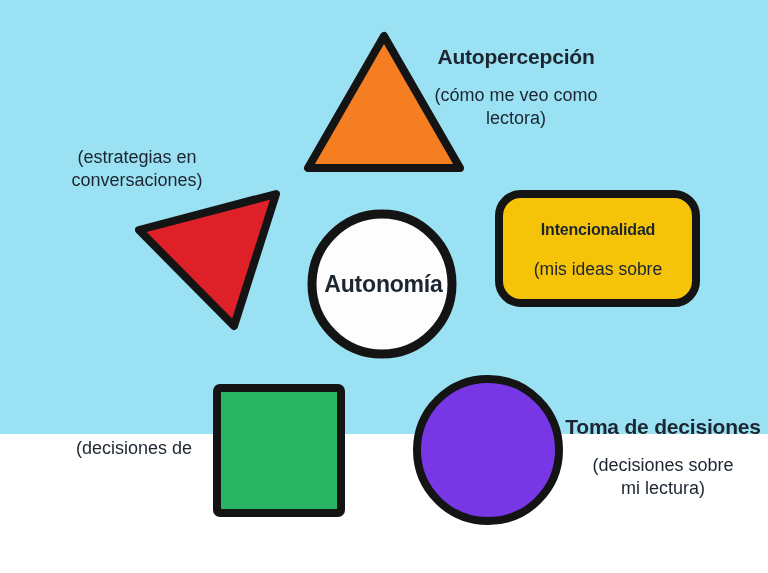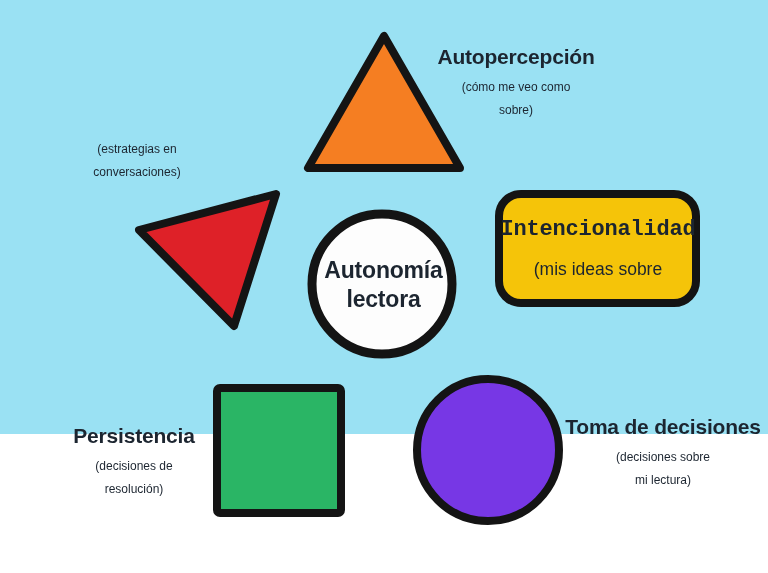--- a/index.html
+++ b/index.html
@@ -28,22 +28,22 @@
     text-align: center;
     color: #1c2530;
   }
   .label-title {
     font-size: 21px;
     font-weight: 700;
     letter-spacing: -0.2px;
     line-height: 26px;
   }
   .label-sub {
-    margin-top: 6px;
-    font-size: 12px;
+    margin-top: 14px;
+    font-size: 18px;
     line-height: 23px;
     font-weight: 400;
   }
   .shape-text {
     position: absolute;
     display: flex;
     flex-direction: column;
     align-items: center;
     justify-content: center;
     text-align: center;
@@ -59,22 +59,21 @@
     line-height: 29px;
     letter-spacing: -0.2px;
   }
   .yellow-box-text {
     left: 497px;
     top: 192px;
     width: 202px;
     height: 113px;
   }
   .yellow-box-text .label-title {
-    font-size: 22px;
-    font-family: Liberation Mono, monospace;
+    font-size: 16px;
   }
   .yellow-box-text .label-sub {
     margin-top: 15px;
     font-size: 17.5px;
     line-height: 22px;
   }
 </style>
 </head>
 <body>
 
@@ -92,48 +91,45 @@
 
     <rect x="217" y="388" width="124" height="125" rx="3" stroke="#141414" stroke-width="8" stroke-linejoin="round" fill="#2ab565"></rect>
 
     <circle cx="488" cy="450" r="71" stroke="#141414" stroke-width="8" fill="#7737e5"></circle>
   </svg>
 
   <div class="label-block" style="left:406px; top:44px; width:220px;">
     <div class="label-title">Autopercepción</div>
     <div class="label-sub">
       <div>(cómo me veo como</div>
-      <div>sobre)</div>
+      <div>lectora)</div>
     </div>
   </div>
 
   <div class="label-block" style="left:27px; top:132px; width:220px;">
     <div class="label-sub">
       <div>(estrategias en</div>
       <div>conversaciones)</div>
     </div>
   </div>
 
   <div class="shape-text yellow-box-text">
     <div class="label-title">Intencionalidad</div>
     <div class="label-sub">
       <div>(mis ideas sobre</div>
     </div>
   </div>
 
   <div class="shape-text center-circle-text">
     <div>Autonomía</div>
-    <div>lectora</div>
   </div>
 
   <div class="label-block" style="left:24px; top:423px; width:220px;">
-    <div class="label-title">Persistencia</div>
     <div class="label-sub">
       <div>(decisiones de</div>
-      <div>resolución)</div>
     </div>
   </div>
 
   <div class="label-block" style="left:553px; top:414px; width:220px;">
     <div class="label-title">Toma de decisiones</div>
     <div class="label-sub">
       <div>(decisiones sobre</div>
       <div>mi lectura)</div>
     </div>
   </div>

